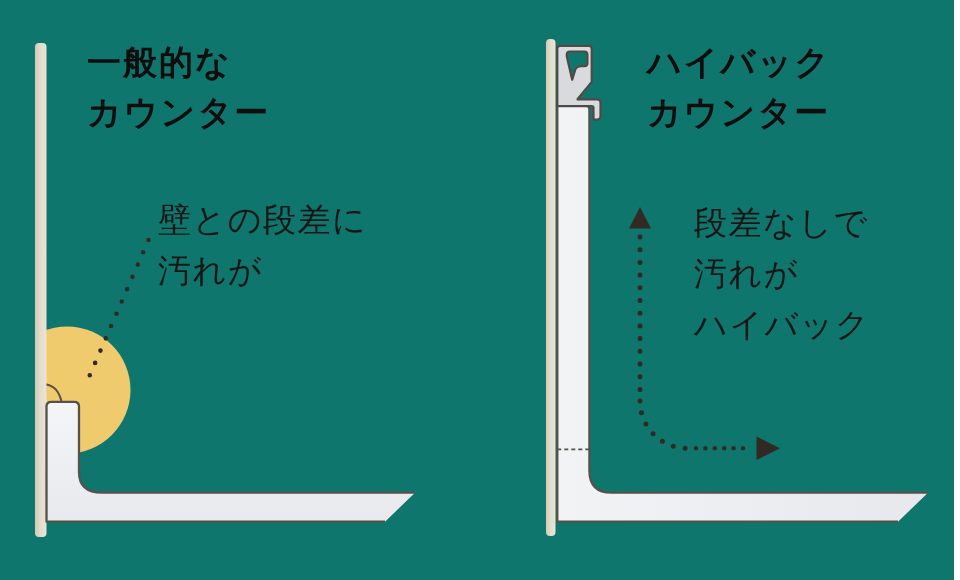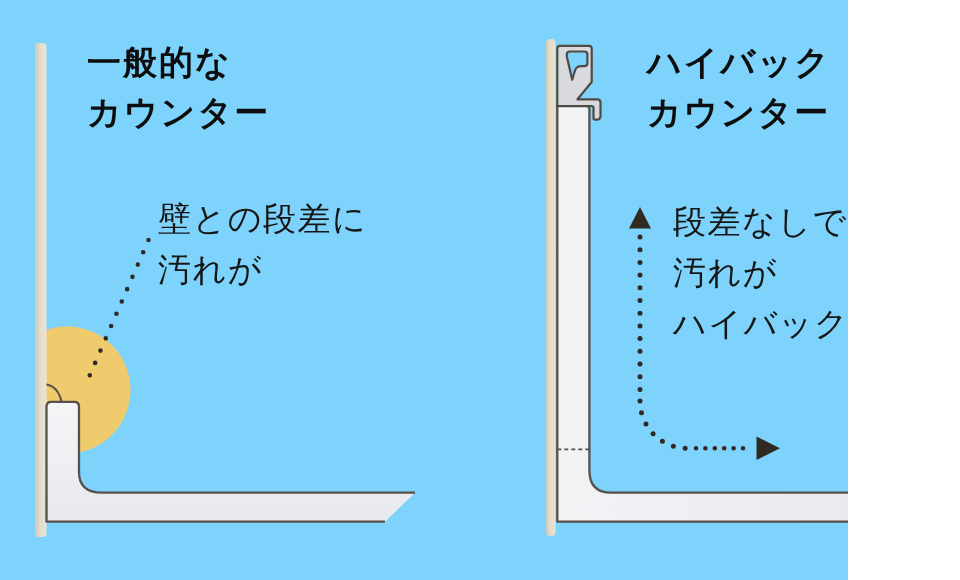--- a/index.html
+++ b/index.html
@@ -1,28 +1,28 @@
 <!DOCTYPE html>
 <html><head>
 <meta charset="utf-8">
 <style>
   html,body{margin:0;padding:0;background:#ffffff;}
   .stage{
-    position:relative;width:848px;height:580px;background:#7dd3fc;
+    position:relative;width:954px;height:580px;background:#0f766e;
     overflow:hidden;font-family:"Liberation Sans","DejaVu Sans",sans-serif;
   }
   .stage svg{position:absolute;left:0;top:0;}
   .txt{position:absolute;color:#121212;}
   .txt span{display:block;white-space:nowrap;}
   .title{font-size:34px;line-height:50px;font-weight:bold;letter-spacing:2px;color:#0d0d0d;}
-  .note{font-size:33px;line-height:51px;font-weight:400;letter-spacing:1.5px;color:#161616;font-family:Liberation Serif, serif;}
+  .note{font-size:33px;line-height:51px;font-weight:400;letter-spacing:1.5px;color:#161616;}
   .title-left{left:87px;top:37px;}
   .title-right{left:647px;top:37px;}
   .note-left{left:158px;top:194px;}
-  .note-right{left:673px;top:197px;}
+  .note-right{left:694px;top:197px;}
 </style>
 </head>
 <body>
 
 <div class="stage">
 
   <svg width="960" height="580" viewBox="0 0 960 580">
     <defs>
       <linearGradient id="wallGrad" x1="0" y1="0" x2="1" y2="0">
         <stop offset="0" stop-color="#d2cab6"></stop>

